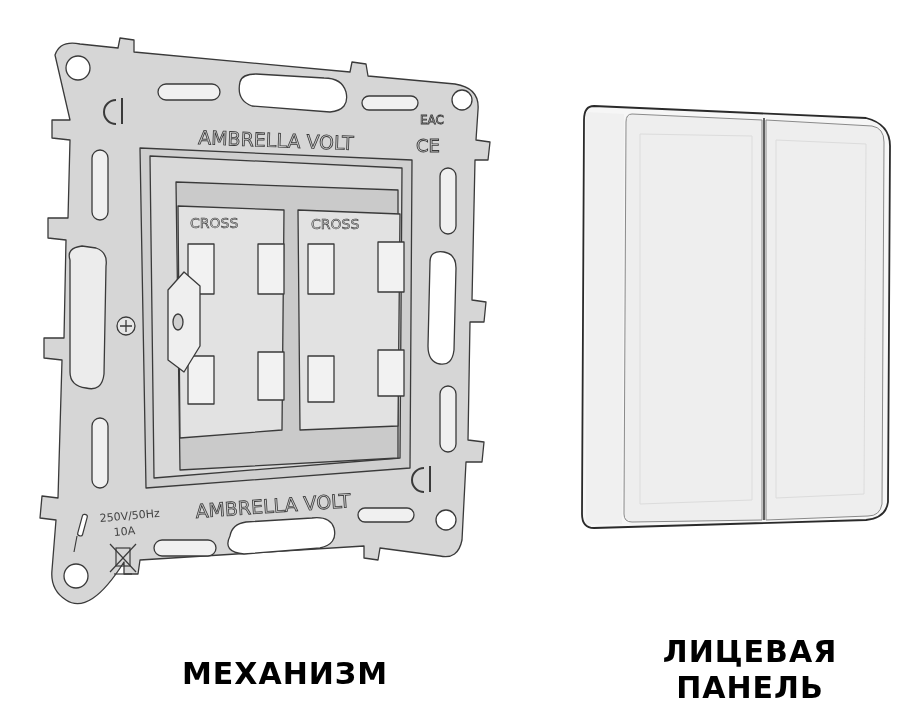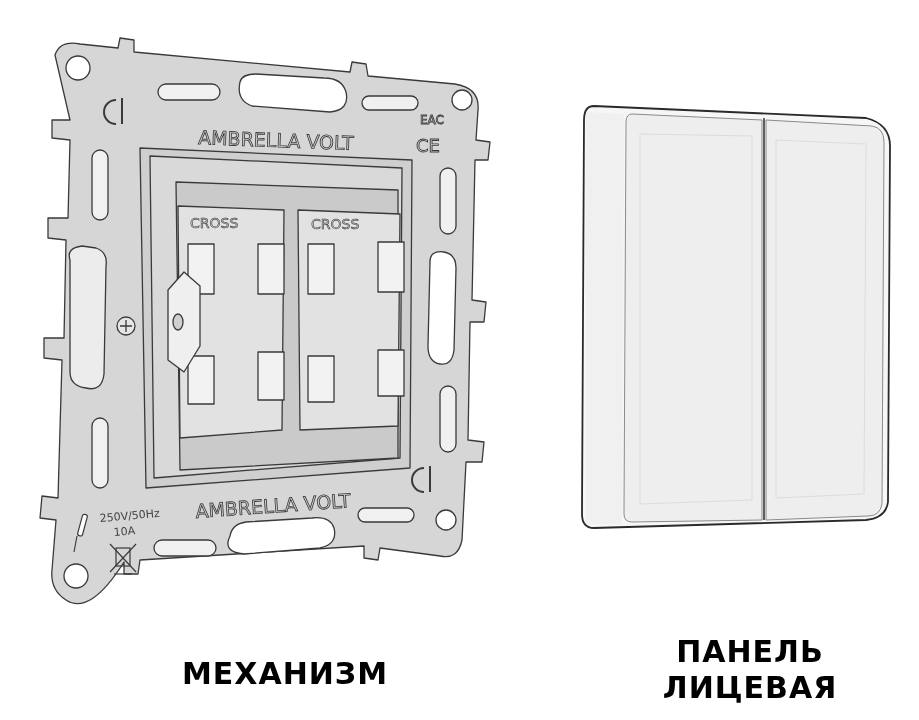--- a/index.html
+++ b/index.html
@@ -109,15 +109,15 @@
     <path fill="#eeeeee" stroke="#8a8a8a" stroke-width="1" d="M632,114 L762,120 L762,520 L632,522 Q624,522 624,514 L626,122 Q626,114 632,114 Z"></path>
     <path fill="#eeeeee" stroke="#8a8a8a" stroke-width="1" d="M766,120 L872,126 Q884,128 884,142 L882,504 Q880,516 868,516 L766,520 Z"></path>
     <line x1="764" y1="118" x2="764" y2="520" stroke="#3a3a3a" stroke-width="1.6"></line>
     <path fill="none" stroke="#dcdcdc" stroke-width="1" d="M640,134 L752,136 L752,500 L640,504 Z"></path>
     <path fill="none" stroke="#dcdcdc" stroke-width="1" d="M776,140 L866,144 L864,494 L776,498 Z"></path>
   </g>
 </svg>
 
 <div class="label" id="label-mech">МЕХАНИЗМ</div>
 <div class="label" id="label-panel">
+  <span>ЛИЦЕВАЯ</span>
   <span>ПАНЕЛЬ</span>
-  <span>ЛИЦЕВАЯ</span>
 </div>
 
 </body></html>

